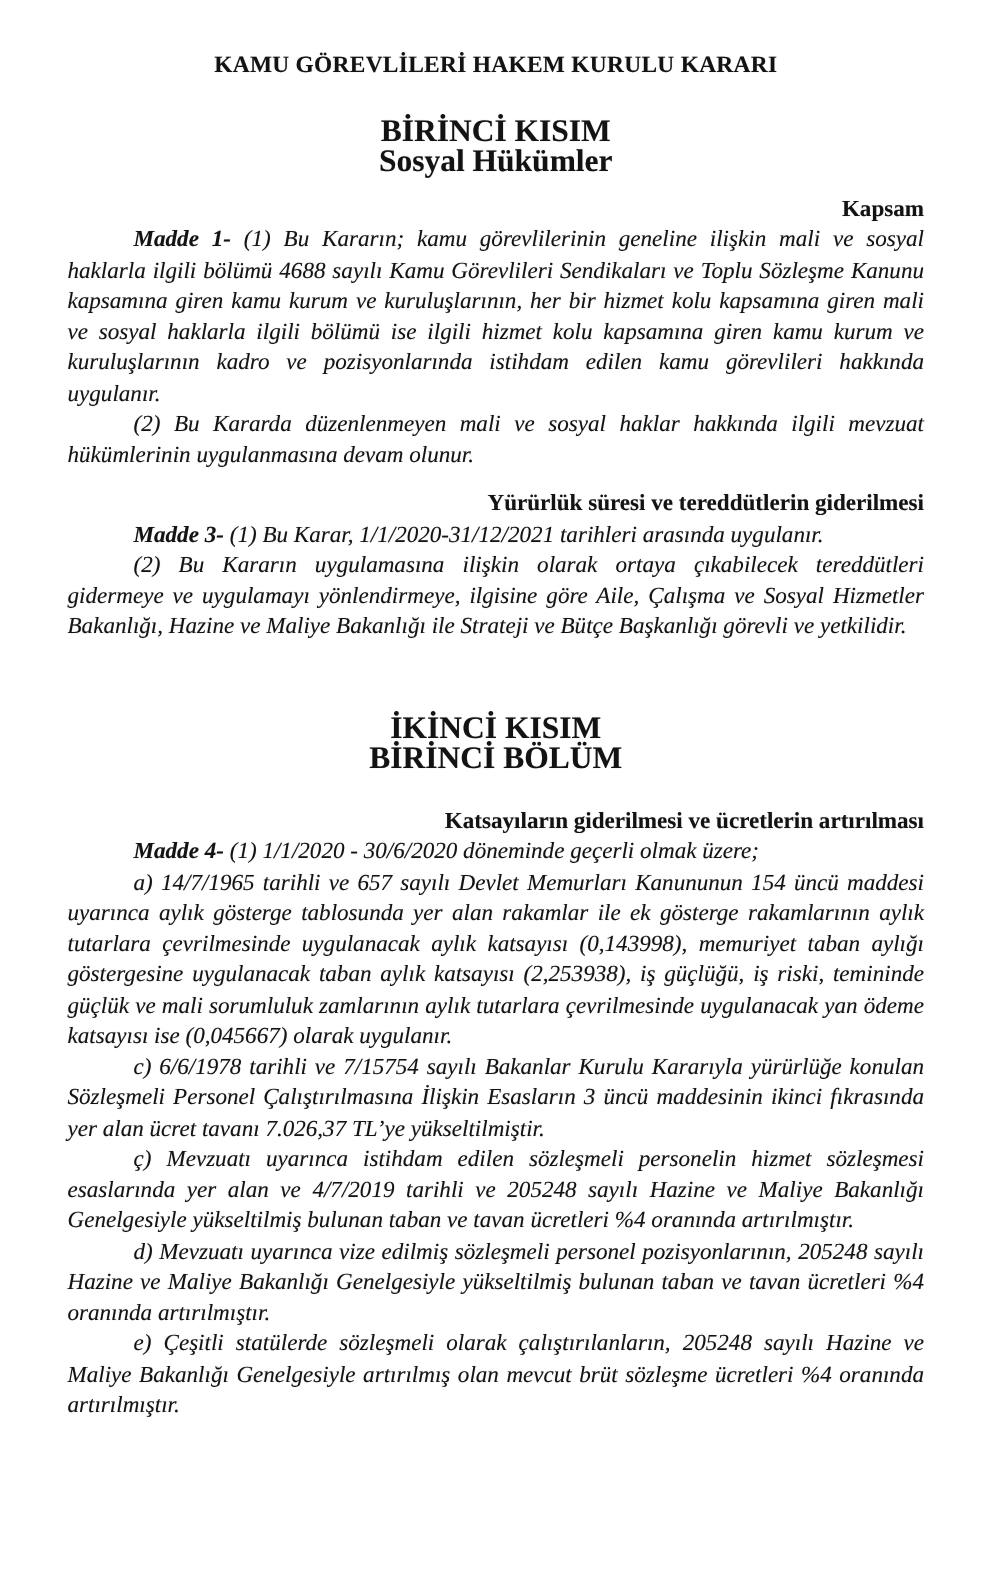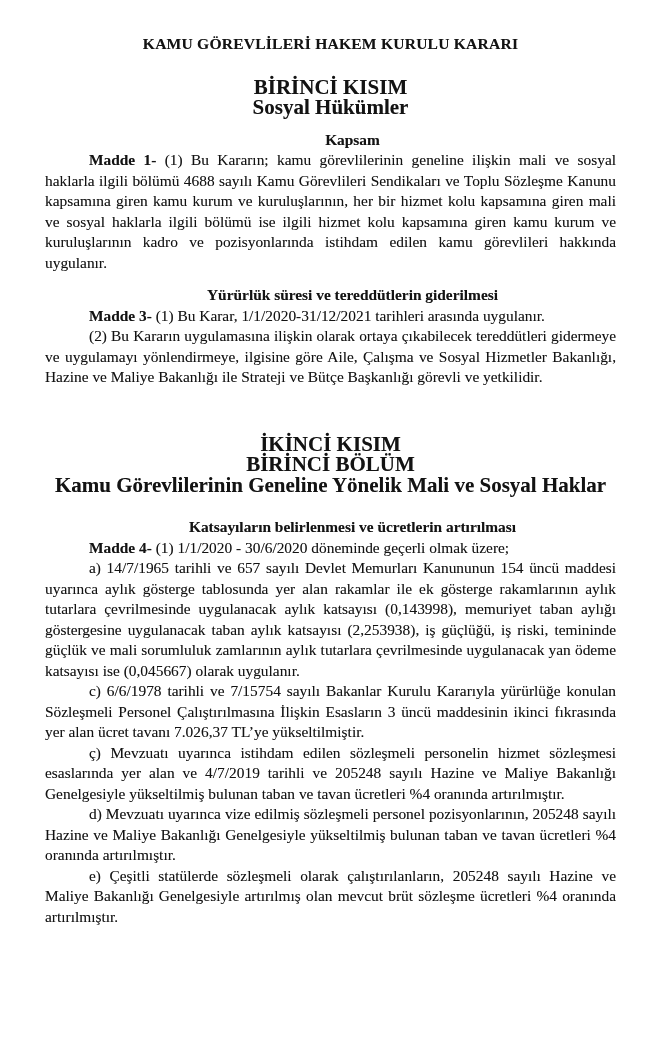--- a/index.html
+++ b/index.html
@@ -20,59 +20,59 @@
     font-size:15.6px; font-weight:bold;
     text-align:center; letter-spacing:.2px;
   }
   .part-heads { margin-top:22px; text-align:center; }
   .part-heads .chead { font-weight:bold; font-size:21px; }
   .part2 { margin-top:46px;text-align:center; }
   .article { margin-top:12px; }
   .article.katsayi { margin-top:22px; }
   .ahead {
     font-weight:bold; font-size:15.4px;
-    margin-left:44px; text-align:center;
+    margin-left:44px; text-align:right;
   }
   .para {
-    text-align:justify; text-indent:44px;
+    text-align:justify; text-indent:44px;font-style:italic;
   }
   .lead { font-weight:bold; }
 </style>
 </head>
 <body>
 
 <div class="page">
 
   <h1 class="doc-title">KAMU GÖREVLİLERİ HAKEM KURULU KARARI</h1>
 
   <div class="part-heads">
     <div class="chead">BİRİNCİ KISIM</div>
     <div class="chead">Sosyal Hükümler</div>
   </div>
 
   <section class="article">
     <h2 class="ahead">Kapsam</h2>
     <p class="para"><b class="lead">Madde 1-</b><span> (1) Bu Kararın; kamu görevlilerinin geneline ilişkin mali ve sosyal haklarla ilgili bölümü 4688 sayılı Kamu Görevlileri Sendikaları ve Toplu Sözleşme Kanunu kapsamına giren kamu kurum ve kuruluşlarının, her bir hizmet kolu kapsamına giren mali ve sosyal haklarla ilgili bölümü ise ilgili hizmet kolu kapsamına giren kamu kurum ve kuruluşlarının kadro ve pozisyonlarında istihdam edilen kamu görevlileri hakkında uygulanır.</span></p>
+    <p class="para">(2) Bu Kararda düzenlenmeyen mali ve sosyal haklar hakkında ilgili mevzuat hükümlerinin uygulanmasına devam olunur.</p>
   </section>
 
 
   <section class="article">
     <h2 class="ahead">Yürürlük süresi ve tereddütlerin giderilmesi</h2>
     <p class="para"><b class="lead">Madde 3-</b><span> (1) Bu Karar, 1/1/2020-31/12/2021 tarihleri arasında uygulanır.</span></p>
     <p class="para">(2) Bu Kararın uygulamasına ilişkin olarak ortaya çıkabilecek tereddütleri gidermeye ve uygulamayı yönlendirmeye, ilgisine göre Aile, Çalışma ve Sosyal Hizmetler Bakanlığı, Hazine ve Maliye Bakanlığı ile Strateji ve Bütçe Başkanlığı görevli ve yetkilidir.</p>
   </section>
 
   <div class="part-heads part2">
     <div class="chead">İKİNCİ KISIM</div>
     <div class="chead">BİRİNCİ BÖLÜM</div>
-    <div class="chead">Kamu Görevlilerinin Geneline Yönelik Mali ve Sosyal Haklar</div>
   </div>
 
   <section class="article katsayi">
-    <h2 class="ahead">Katsayıların belirlenmesi ve ücretlerin artırılması</h2>
+    <h2 class="ahead">Katsayıların giderilmesi ve ücretlerin artırılması</h2>
     <p class="para"><b class="lead">Madde 4-</b><span> (1) 1/1/2020 - 30/6/2020 döneminde geçerli olmak üzere;</span></p>
     <p class="para">a) 14/7/1965 tarihli ve 657 sayılı Devlet Memurları Kanununun 154 üncü maddesi uyarınca aylık gösterge tablosunda yer alan rakamlar ile ek gösterge rakamlarının aylık tutarlara çevrilmesinde uygulanacak aylık katsayısı (0,143998), memuriyet taban aylığı göstergesine uygulanacak taban aylık katsayısı (2,253938), iş güçlüğü, iş riski, temininde güçlük ve mali sorumluluk zamlarının aylık tutarlara çevrilmesinde uygulanacak yan ödeme katsayısı ise (0,045667) olarak uygulanır.</p>
     <p class="para">c) 6/6/1978 tarihli ve 7/15754 sayılı Bakanlar Kurulu Kararıyla yürürlüğe konulan Sözleşmeli Personel Çalıştırılmasına İlişkin Esasların 3 üncü maddesinin ikinci fıkrasında yer alan ücret tavanı 7.026,37 TL’ye yükseltilmiştir.</p>
     <p class="para">ç) Mevzuatı uyarınca istihdam edilen sözleşmeli personelin hizmet sözleşmesi esaslarında yer alan ve 4/7/2019 tarihli ve 205248 sayılı Hazine ve Maliye Bakanlığı Genelgesiyle yükseltilmiş bulunan taban ve tavan ücretleri %4 oranında artırılmıştır.</p>
     <p class="para">d) Mevzuatı uyarınca vize edilmiş sözleşmeli personel pozisyonlarının, 205248 sayılı Hazine ve Maliye Bakanlığı Genelgesiyle yükseltilmiş bulunan taban ve tavan ücretleri %4 oranında artırılmıştır.</p>
     <p class="para">e) Çeşitli statülerde sözleşmeli olarak çalıştırılanların, 205248 sayılı Hazine ve Maliye Bakanlığı Genelgesiyle artırılmış olan mevcut brüt sözleşme ücretleri %4 oranında artırılmıştır.</p>
 
   </section>
 
 </div>

